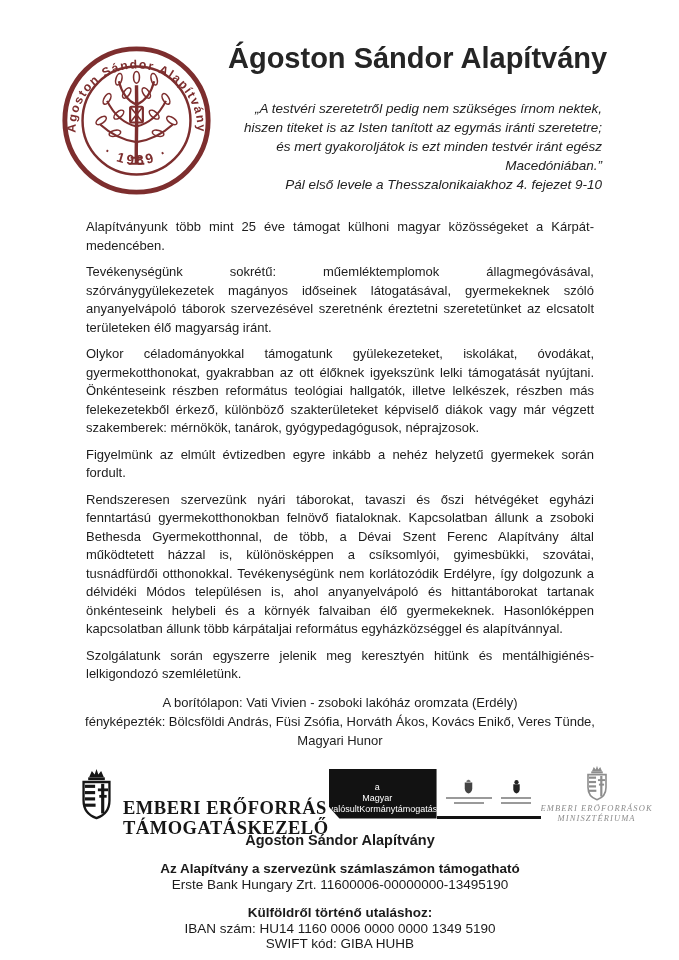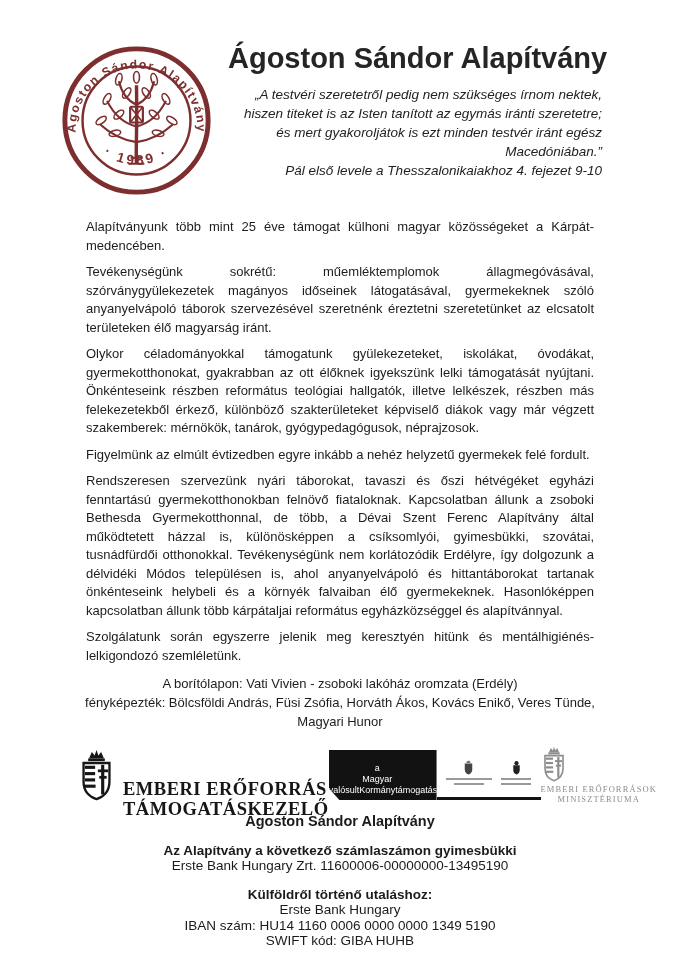--- a/index.html
+++ b/index.html
@@ -12,21 +12,21 @@
   }
 
   
   .header { position:relative; height:168px; }
   .seal { position:absolute; left:-20px; top:2px; width:157px; height:157px; }
   .header-right { margin-left:150px; padding-top:2px; }
   .doc-title {
     font-size:29px; font-weight:bold; color:#252525; letter-spacing:0px;
     text-align:center; white-space:nowrap;
   }
-  .quote { margin-top:10px; text-align:right; font-style:italic; font-size:13.5px; line-height:19px; color:#222; }
+  .quote { margin-top:24px; text-align:right; font-style:italic; font-size:13.5px; line-height:19px; color:#222; }
   .quote .attr { font-style:italic; }
 
   
   .body-text { margin-top:10px; font-size:13px; line-height:18.5px; text-align:justify; color:#1d1d1d; }
   .body-text p { margin:8px; }
 
   .credits { margin-top:9px; text-align:center; font-size:13px; line-height:19px; color:#1d1d1d; }
 
   
   .logos-row { margin-top:11px; height:66px; display:flex; align-items:center; justify-content:space-between; }
@@ -41,21 +41,21 @@
     align-items:flex-end; justify-content:center; font-size:9px; line-height:11px; text-align:center;
     clip-path:polygon(0 0,100% 0,100% 100%,10% 100%,0 76%);
     padding-bottom:4px;
   }
   .gov-partners { width:104px; background:#fff; border-bottom:3px solid #121212; display:flex; align-items:center; justify-content:space-evenly; padding-bottom:2px; }
   .partner { display:flex; flex-direction:column; align-items:center; gap:2px; }
   .partner svg { width:11px; height:15px; }
   .microtext { width:46px; height:2px; background:#9a9a9a; margin-top:1px; }
   .microtext.short { width:30px; }
 
-  .ministry { display:flex; flex-direction:column; align-items:flex-start; }
+  .ministry { display:flex; flex-direction:column; align-items:center;font-style:italic; }
   .ministry svg { width:26px; height:36px; }
   .ministry-text { margin-top:2px; font-family:"Liberation Serif", serif; font-size:8.5px; line-height:10px; letter-spacing:1.1px; color:#8d8d8d; text-align:center; white-space:nowrap; }
 
   
   .footer { margin-top:6px; text-align:center; font-size:13.5px; line-height:15.5px; color:#1b1b1b; }
   .footer .org { font-size:14.5px; font-weight:bold; }
   .f-section { margin-top:13px; }
   .f-section .heading { font-weight:bold; }
 </style>
 </head>
@@ -118,21 +118,21 @@
         <div>és mert gyakoroljátok is ezt minden testvér iránt egész Macedóniában.”</div>
         <div class="attr">Pál első levele a Thesszalonikaiakhoz 4. fejezet 9-10</div>
       </div>
     </div>
   </div>
 
   <div class="body-text">
     <p>Alapítványunk több mint 25 éve támogat külhoni magyar közösségeket a Kárpát-medencében.</p>
     <p>Tevékenységünk sokrétű: műemléktemplomok állagmegóvásával, szórványgyülekezetek magányos időseinek látogatásával, gyermekeknek szóló anyanyelvápoló táborok szervezésével szeretnénk éreztetni szeretetünket az elcsatolt területeken élő magyarság iránt.</p>
     <p>Olykor céladományokkal támogatunk gyülekezeteket, iskolákat, óvodákat, gyermekotthonokat, gyakrabban az ott élőknek igyekszünk lelki támogatását nyújtani. Önkénteseink részben református teológiai hallgatók, illetve lelkészek, részben más felekezetekből érkező, különböző szakterületeket képviselő diákok vagy már végzett szakemberek: mérnökök, tanárok, gyógypedagógusok, néprajzosok.</p>
-    <p>Figyelmünk az elmúlt évtizedben egyre inkább a nehéz helyzetű gyermekek felé fordult.</p>
+    <p>Figyelmünk az elmúlt évtizedben egyre inkább a nehéz helyzetű gyermekek során fordult.</p>
     <p>Rendszeresen szervezünk nyári táborokat, tavaszi és őszi hétvégéket egyházi fenntartású gyermekotthonokban felnövő fiataloknak. Kapcsolatban állunk a zsoboki Bethesda Gyermekotthonnal, de több, a Dévai Szent Ferenc Alapítvány által működtetett házzal is, különösképpen a csíksomlyói, gyimesbükki, szovátai, tusnádfürdői otthonokkal. Tevékenységünk nem korlátozódik Erdélyre, így dolgozunk a délvidéki Módos településen is, ahol anyanyelvápoló és hittantáborokat tartanak önkénteseink helybeli és a környék falvaiban élő gyermekeknek. Hasonlóképpen kapcsolatban állunk több kárpátaljai református egyházközséggel és alapítvánnyal.</p>
     <p>Szolgálatunk során egyszerre jelenik meg keresztyén hitünk és mentálhigiénés-lelkigondozó szemléletünk.</p>
   </div>
 
   <div class="credits">
     <div>A borítólapon: Vati Vivien - zsoboki lakóház oromzata (Erdély)</div>
     <div>fényképezték: Bölcsföldi András, Füsi Zsófia, Horváth Ákos, Kovács Enikő, Veres Tünde, Magyari Hunor</div>
   </div>
 
   <div class="logos-row">
@@ -208,26 +208,25 @@
         <div>MINISZTÉRIUMA</div>
       </div>
     </div>
   </div>
 
   <div class="footer">
     <div class="org">Ágoston Sándor Alapítvány</div>
 
 
     <div class="f-section">
-      <div class="heading">Az Alapítvány a következő számlaszámon gyimesbükki</div>
+      <div class="heading">Az Alapítvány a szervezünk számlaszámon támogatható</div>
       <div>Erste Bank Hungary Zrt. 11600006-00000000-13495190</div>
     </div>
 
     <div class="f-section">
       <div class="heading">Külföldről történő utaláshoz:</div>
-      <div>Erste Bank Hungary</div>
       <div>IBAN szám: HU14 1160 0006 0000 0000 1349 5190</div>
       <div>SWIFT kód: GIBA HUHB</div>
     </div>
 
   </div>
 
 </div>
 
 </body></html>

